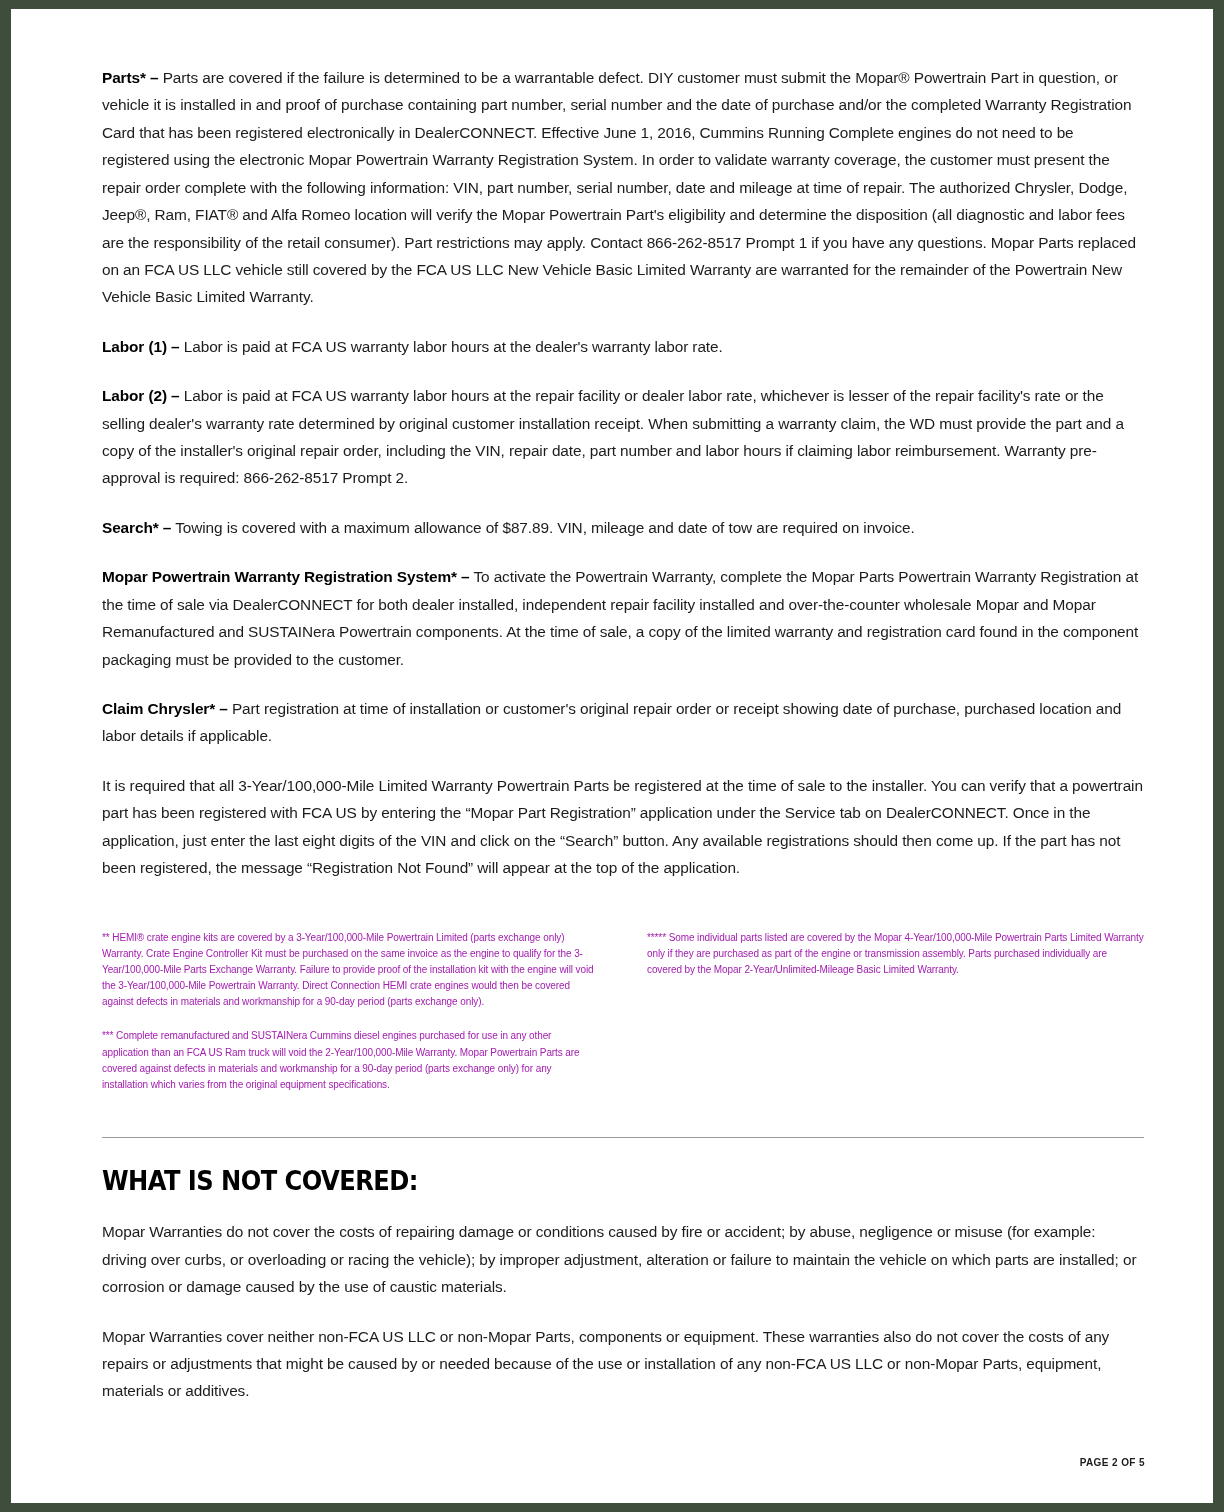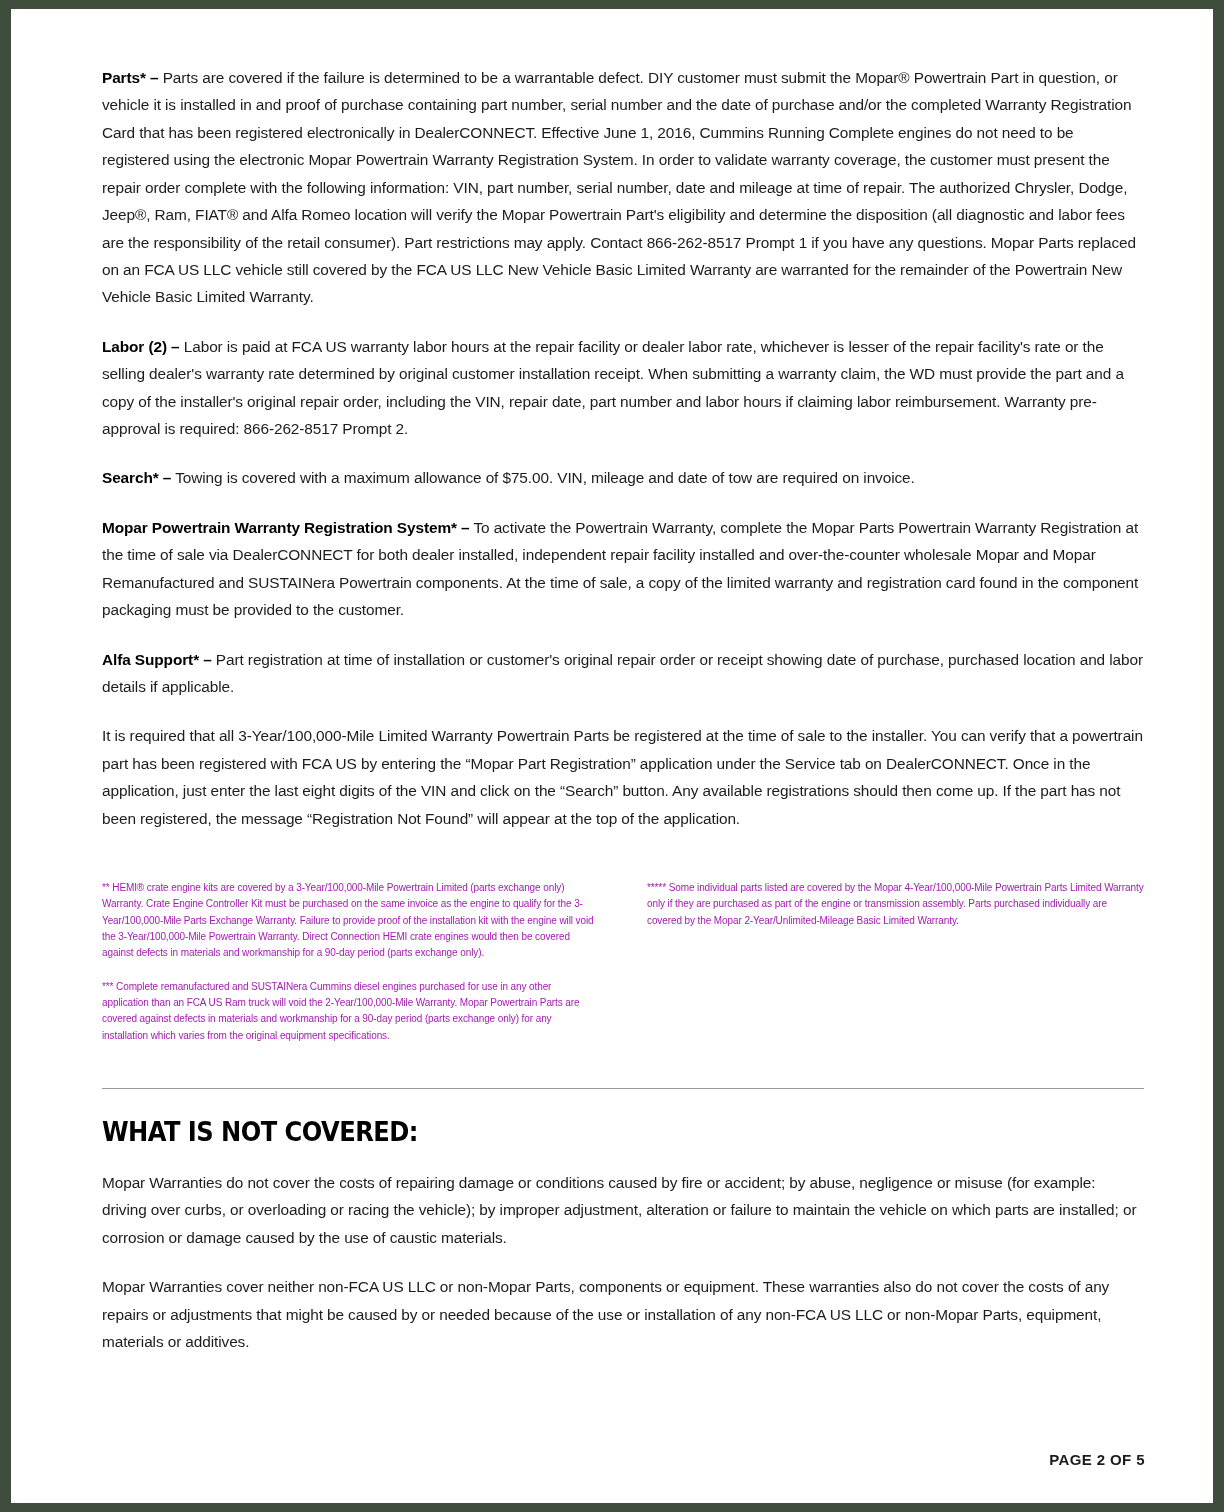--- a/index.html
+++ b/index.html
@@ -66,51 +66,54 @@
     letter-spacing: -0.6px;
     color: #000;
     margin: 28px 0 22px 0;
     transform: scaleX(0.93);
     transform-origin: left center;
   }
   .page-num {
     position: absolute;
     right: 68px;
     bottom: 35px;
-    font-size: 15px;
+    font-size: 10px;
     font-weight: bold;
     letter-spacing: 0.4px;
     color: #1c1c1c;
   }
 </style>
 </head>
 <body>
 
 <div class="page">
   <div class="content">
 
     <p>
       <span class="lead">Parts* –</span><span> Parts are covered if the failure is determined to be a warrantable defect. DIY customer must submit the Mopar® Powertrain Part in question, or vehicle it is installed in and proof of purchase containing part number, serial number and the date of purchase and/or the completed Warranty Registration Card that has been registered electronically in DealerCONNECT. Effective June 1, 2016, Cummins Running Complete engines do not need to be registered using the electronic Mopar Powertrain Warranty Registration System. In order to validate warranty coverage, the customer must present the repair order complete with the following information: VIN, part number, serial number, date and mileage at time of repair. The authorized Chrysler, Dodge, Jeep®, Ram, FIAT® and Alfa Romeo location will verify the Mopar Powertrain Part's eligibility and determine the disposition (all diagnostic and labor fees are the responsibility of the retail consumer). Part restrictions may apply. Contact 866-262-8517 Prompt 1 if you have any questions. Mopar Parts replaced on an FCA US LLC vehicle still covered by the FCA US LLC New Vehicle Basic Limited Warranty are warranted for the remainder of the Powertrain New Vehicle Basic Limited Warranty.</span>
     </p>
 
+    <p>
+      <span class="lead">Labor (1) –</span><span> Labor is paid at FCA US warranty labor hours at the dealer's warranty labor rate.</span>
+    </p>
 
     <p>
       <span class="lead">Labor (2) –</span><span> Labor is paid at FCA US warranty labor hours at the repair facility or dealer labor rate, whichever is lesser of the repair facility's rate or the selling dealer's warranty rate determined by original customer installation receipt. When submitting a warranty claim, the WD must provide the part and a copy of the installer's original repair order, including the VIN, repair date, part number and labor hours if claiming labor reimbursement. Warranty pre-approval is required: 866-262-8517 Prompt 2.</span>
     </p>
 
     <p>
-      <span class="lead">Search* –</span><span> Towing is covered with a maximum allowance of $75.00. VIN, mileage and date of tow are required on invoice.</span>
+      <span class="lead">Search* –</span><span> Towing is covered with a maximum allowance of $87.89. VIN, mileage and date of tow are required on invoice.</span>
     </p>
 
     <p>
       <span class="lead">Mopar Powertrain Warranty Registration System* –</span><span> To activate the Powertrain Warranty, complete the Mopar Parts Powertrain Warranty Registration at the time of sale via DealerCONNECT for both dealer installed, independent repair facility installed and over-the-counter wholesale Mopar and Mopar Remanufactured and SUSTAINera Powertrain components. At the time of sale, a copy of the limited warranty and registration card found in the component packaging must be provided to the customer.</span>
     </p>
 
     <p>
-      <span class="lead">Alfa Support* –</span><span> Part registration at time of installation or customer's original repair order or receipt showing date of purchase, purchased location and labor details if applicable.</span>
+      <span class="lead">Claim Chrysler* –</span><span> Part registration at time of installation or customer's original repair order or receipt showing date of purchase, purchased location and labor details if applicable.</span>
     </p>
 
     <p>
       <span>It is required that all 3-Year/100,000-Mile Limited Warranty Powertrain Parts be registered at the time of sale to the installer. You can verify that a powertrain part has been registered with FCA US by entering the “Mopar Part Registration” application under the Service tab on DealerCONNECT. Once in the application, just enter the last eight digits of the VIN and click on the “Search” button. Any available registrations should then come up. If the part has not been registered, the message “Registration Not Found” will appear at the top of the application.</span>
     </p>
 
     <div class="footnotes">
       <div class="fn-col">
         <p>** HEMI® crate engine kits are covered by a 3-Year/100,000-Mile Powertrain Limited (parts exchange only) Warranty. Crate Engine Controller Kit must be purchased on the same invoice as the engine to qualify for the 3-Year/100,000-Mile Parts Exchange Warranty. Failure to provide proof of the installation kit with the engine will void the 3-Year/100,000-Mile Powertrain Warranty. Direct Connection HEMI crate engines would then be covered against defects in materials and workmanship for a 90-day period (parts exchange only).</p>
         <p>*** Complete remanufactured and SUSTAINera Cummins diesel engines purchased for use in any other application than an FCA US Ram truck will void the 2-Year/100,000-Mile Warranty. Mopar Powertrain Parts are covered against defects in materials and workmanship for a 90-day period (parts exchange only) for any installation which varies from the original equipment specifications.</p>

